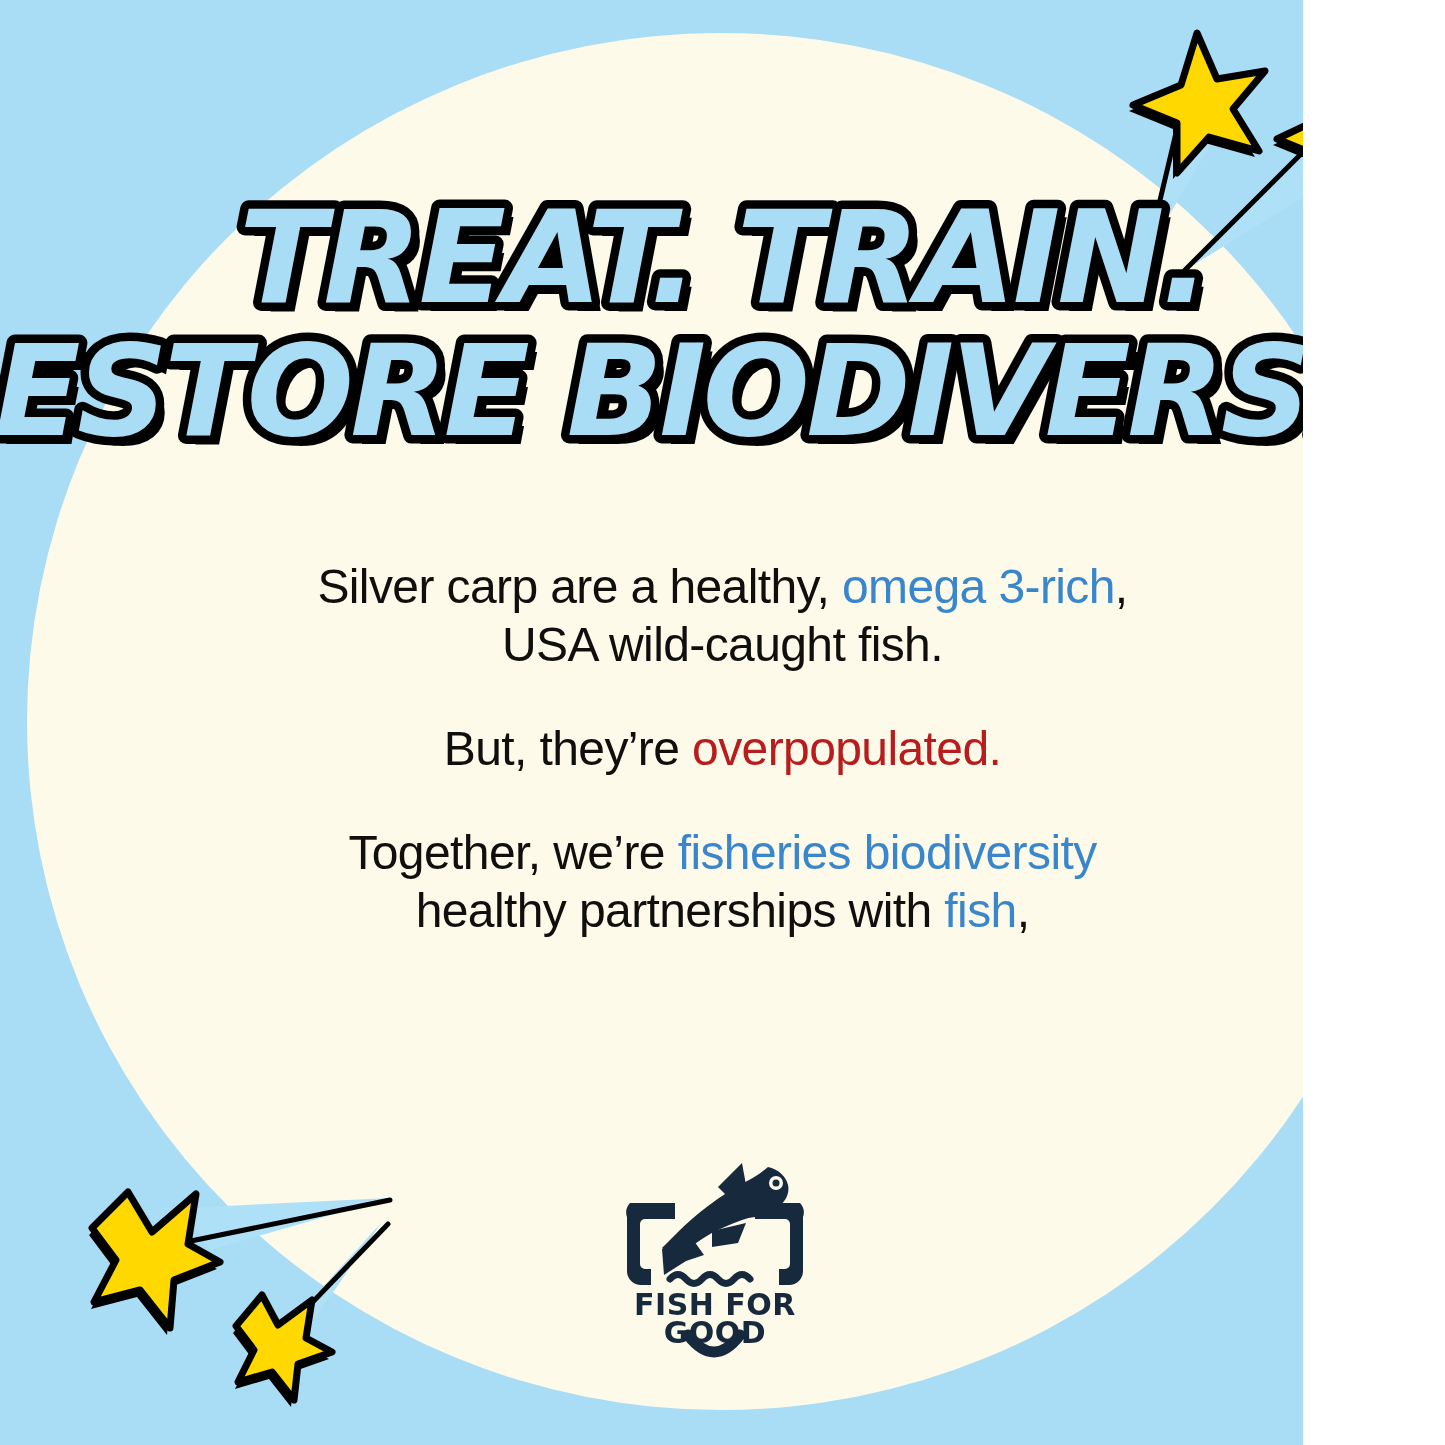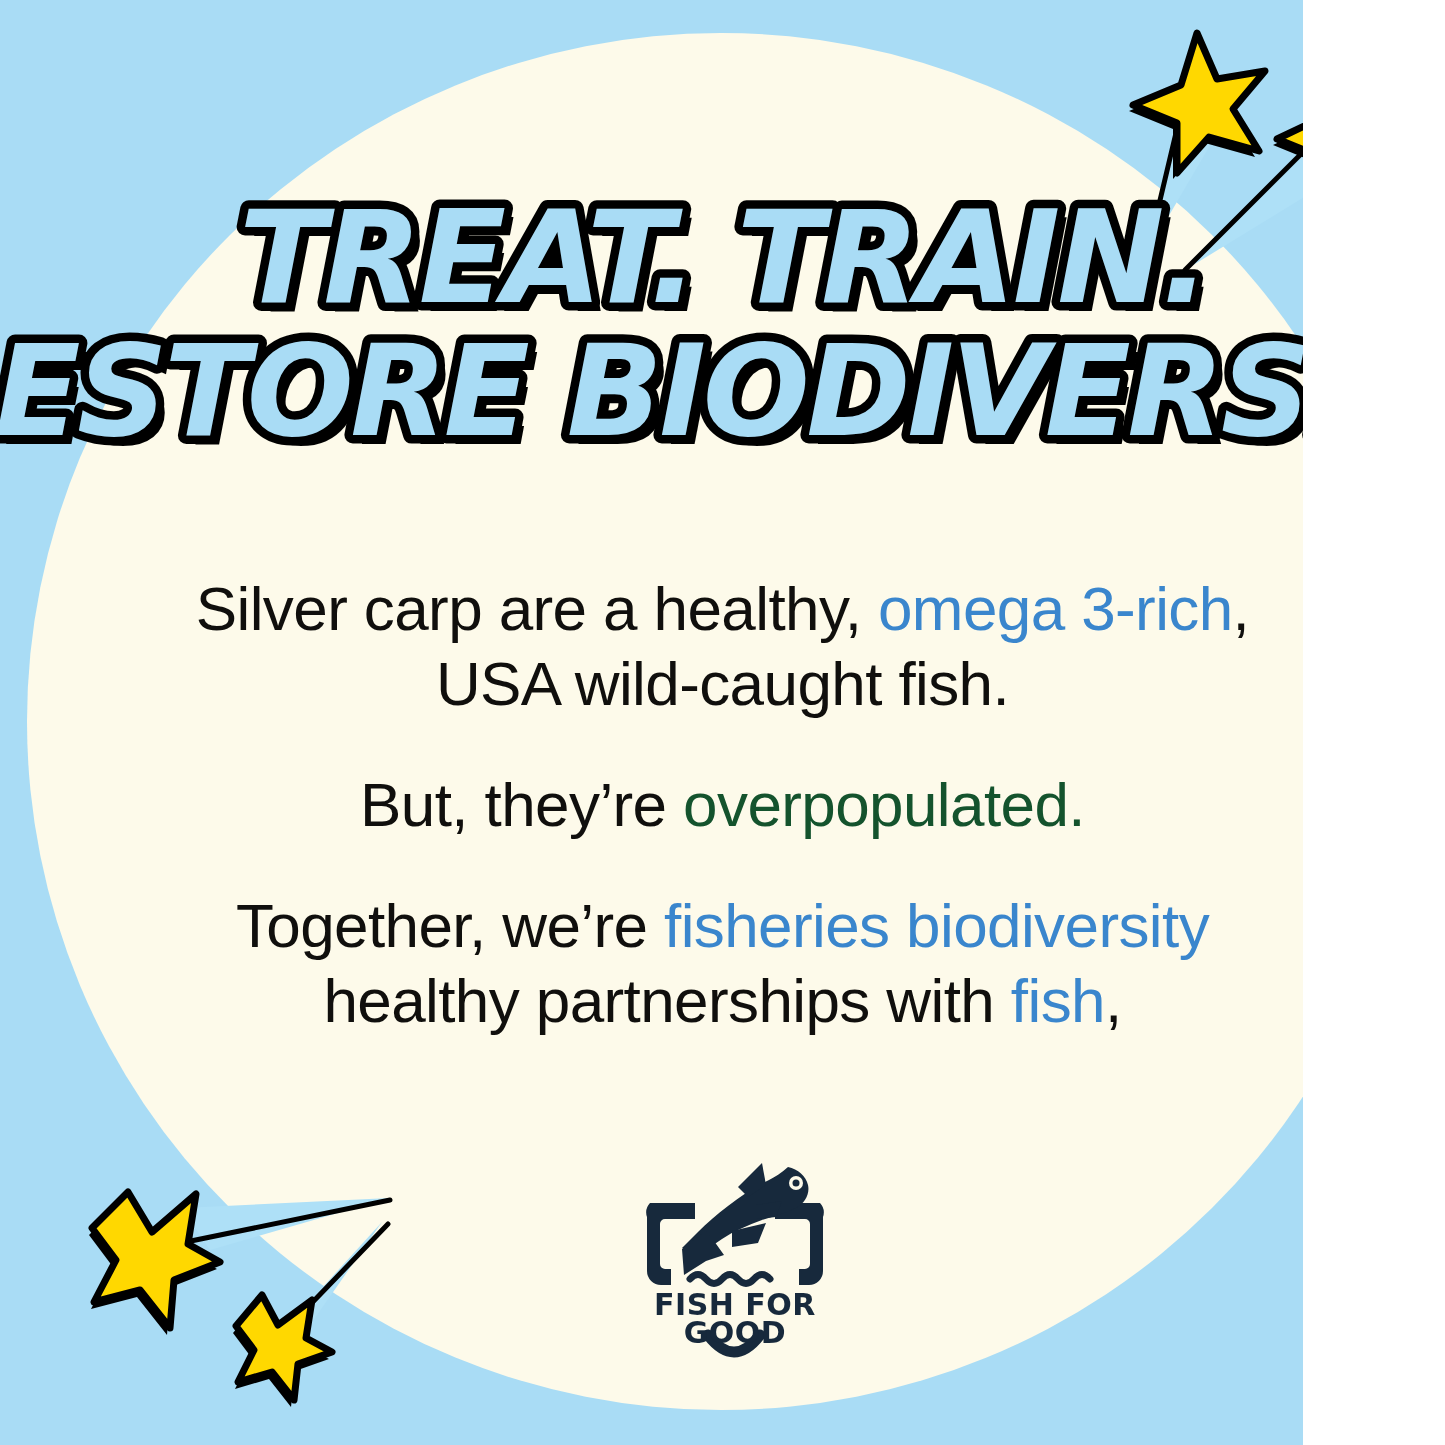--- a/index.html
+++ b/index.html
@@ -48,34 +48,34 @@
   #body-copy {
     position: absolute;
     left: 70px;
     top: 556px;
     width: 1305px;
     text-align: center;
     color: #100f0d;
   }
   .para {
     font-family: "Liberation Sans", sans-serif;
-    font-size: 62px;
+    font-size: 48px;
     line-height: 1.21;
     letter-spacing: -0.6px;
     font-weight: 400;
-    margin: 15px;
+    margin: 2px;
   }
   .para + .para { margin-top: 46px; }
   .accent-blue { color: #3a86cd; }
-  .accent-orange { color: #14532d; }
+  .accent-orange { color: #b91c1c; }
 
   
   #logo {
     position: absolute;
-    left: 620px;
+    left: 600px;
     top: 1145px;
     width: 230px;
     height: 220px;
   }
   #logo svg { display: block; }
 </style>
 </head>
 <body>
 
 <div id="canvas">

